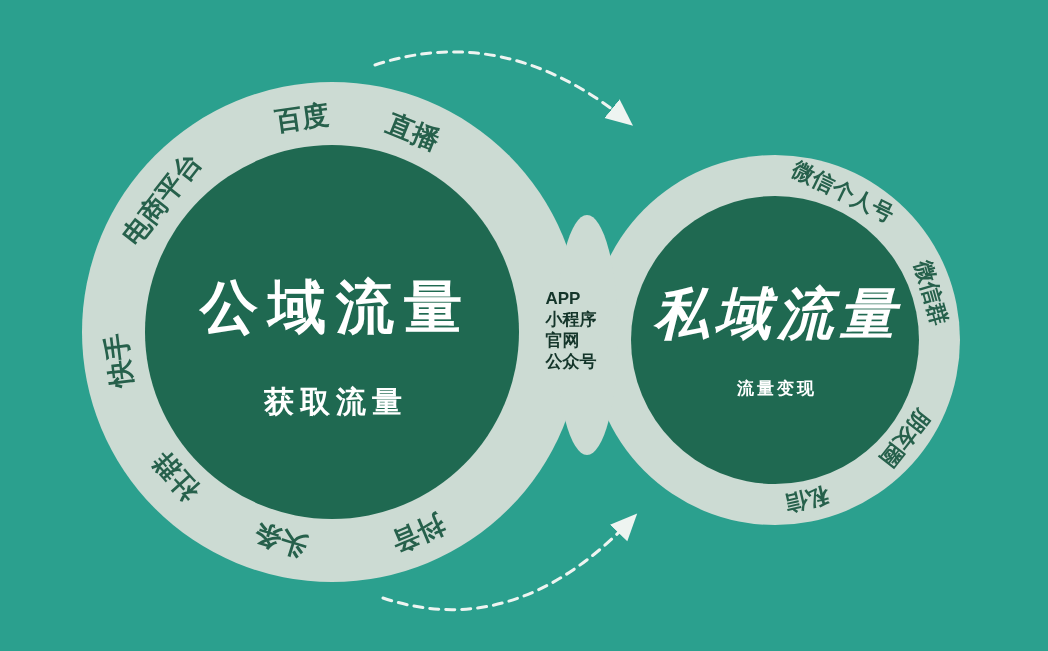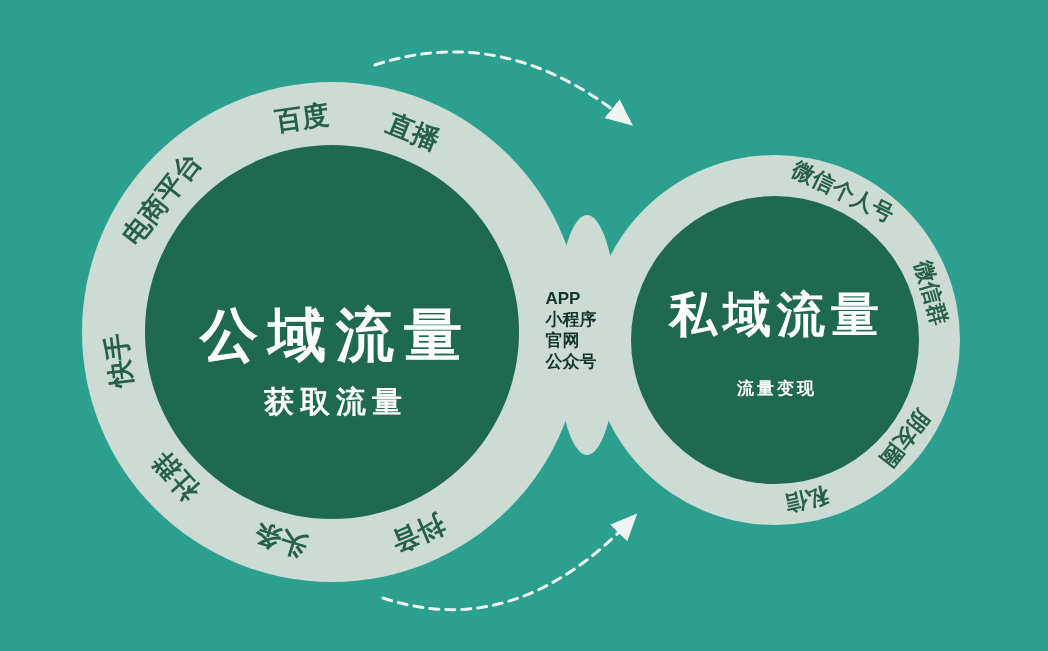--- a/index.html
+++ b/index.html
@@ -27,23 +27,23 @@
     color:#26604b; font-weight:700; font-size:27px;
     transform-origin:center;
   }
   .ring-label.small { font-size:22px; }
 
   .title {
     position:absolute; white-space:nowrap; color:#ffffff;
     font-weight:900; text-align:center;
     transform:translate(-50%,-50%);
   }
-  .left-title    { left:336px; top:308px; font-size:58px; letter-spacing:10px;margin-top:28px; }
+  .left-title    { left:336px; top:308px; font-size:58px; letter-spacing:10px; }
   .left-subtitle { left:336px; top:402px; font-size:30px; letter-spacing:6px;  }
-  .right-title   { left:777px; top:315px; font-size:48px; letter-spacing:6px;  }
+  .right-title   { left:777px; top:315px; font-size:56px; letter-spacing:6px;font-style:italic;  }
   .right-subtitle{ left:777px; top:388px; font-size:17px; letter-spacing:3px;  }
 
   .connector {
     position:absolute; left:571px; top:330px; transform:translate(-50%,-50%);
     text-align:left; color:#14352a; font-weight:700;
     font-size:17px; line-height:21px; white-space:nowrap;
   }
 
   .arrows { position:absolute; left:0; top:0; pointer-events:none; }
 </style>

